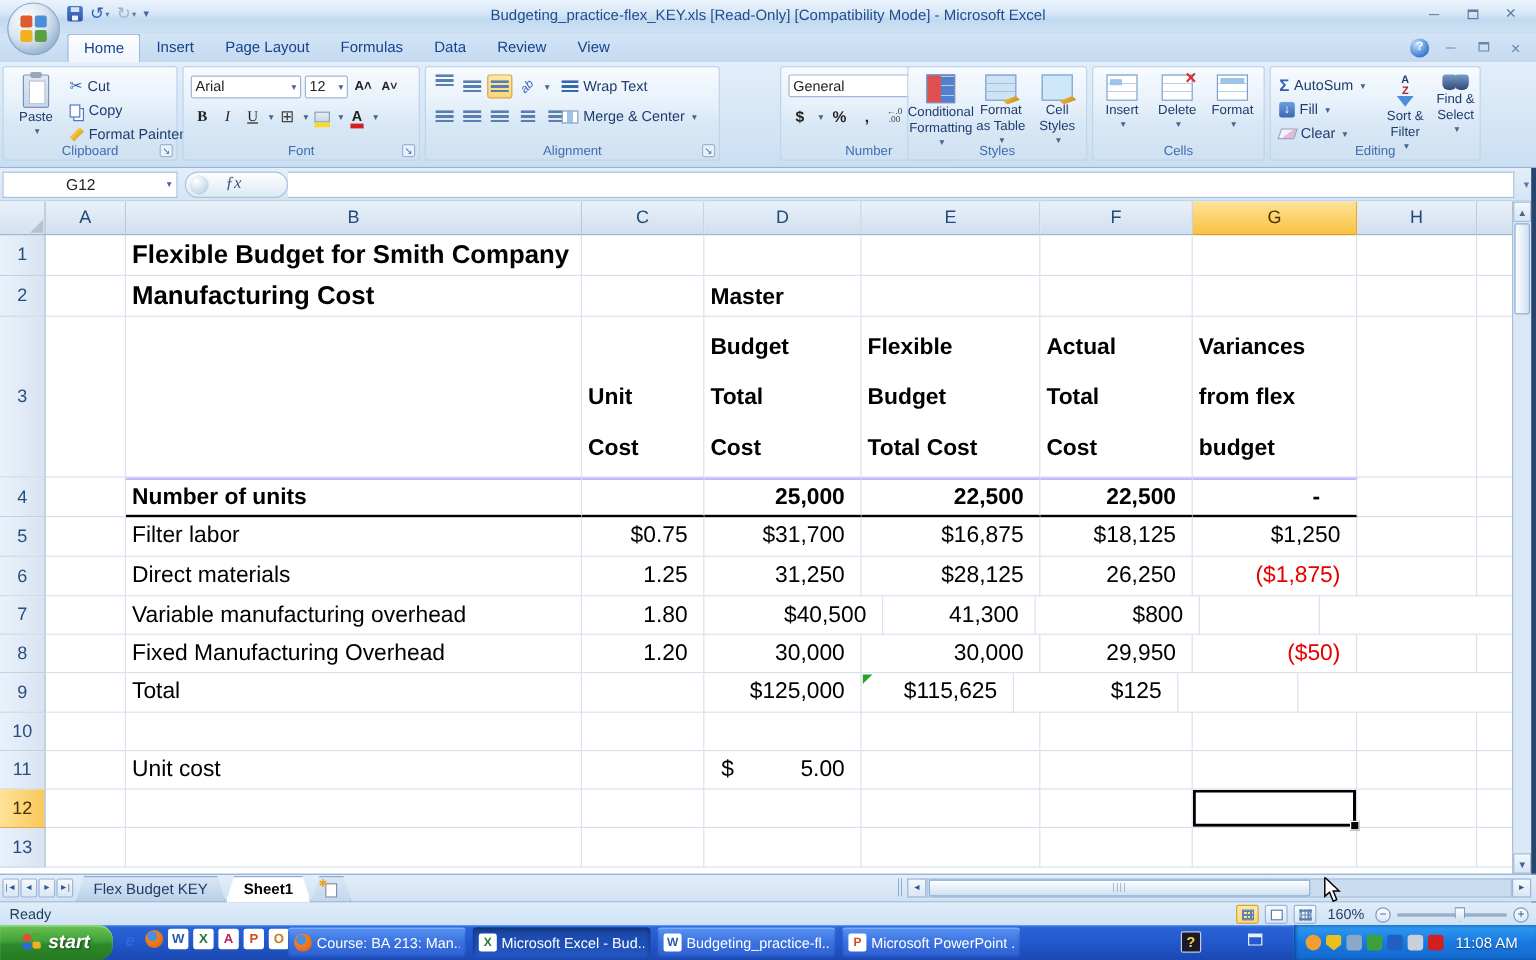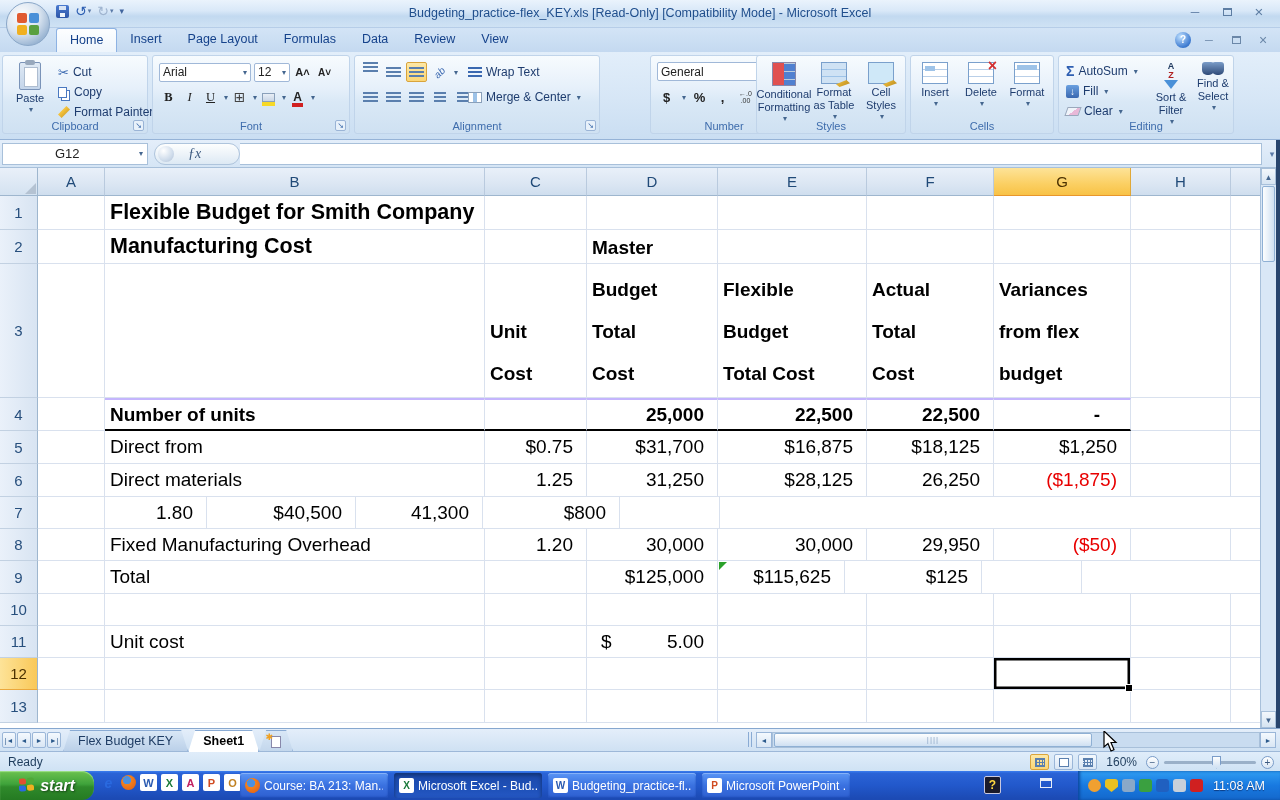--- a/index.html
+++ b/index.html
@@ -587,21 +587,21 @@
         <div class="cell c-num c-numbold ruled" style="width: 149px;">22,500</div>
         <div class="cell c-num c-numbold ruled" style="width: 127px;">22,500</div>
         <div class="cell c-num c-numbold c-dash ruled" style="width: 137px;">-</div>
         <div class="cell" style="width: 100px;"></div>
         <div class="cfiller"></div>
       </div>
       <div class="grow" style="height: 33px;">
         <div class="rowh">5</div>
         <div class="cell" style="width: 67px;"></div>
         <div class="cell c-label" style="width: 380px;">
-          <span class="txt">Direct from</span>
+          <span class="txt">Filter labor</span>
         </div>
         <div class="cell c-num" style="width: 102px;">$0.75</div>
         <div class="cell c-num" style="width: 131px;">$31,700</div>
         <div class="cell c-num" style="width: 149px;">$16,875</div>
         <div class="cell c-num" style="width: 127px;">$18,125</div>
         <div class="cell c-num" style="width: 137px;">$1,250</div>
         <div class="cell" style="width: 100px;"></div>
         <div class="cfiller"></div>
       </div>
       <div class="grow" style="height: 33px;">
@@ -614,20 +614,23 @@
         <div class="cell c-num" style="width: 131px;">31,250</div>
         <div class="cell c-num" style="width: 149px;">$28,125</div>
         <div class="cell c-num" style="width: 127px;">26,250</div>
         <div class="cell c-num c-red" style="width: 137px;">($1,875)</div>
         <div class="cell" style="width: 100px;"></div>
         <div class="cfiller"></div>
       </div>
       <div class="grow" style="height: 32px;">
         <div class="rowh">7</div>
         <div class="cell" style="width: 67px;"></div>
+        <div class="cell c-label" style="width: 380px;">
+          <span class="txt">Variable manufacturing overhead</span>
+        </div>
         <div class="cell c-num" style="width: 102px;">1.80</div>
         <div class="cell c-num" style="width: 149px;">$40,500</div>
         <div class="cell c-num" style="width: 127px;">41,300</div>
         <div class="cell c-num" style="width: 137px;">$800</div>
         <div class="cell" style="width: 100px;"></div>
         <div class="cfiller"></div>
       </div>
       <div class="grow" style="height: 32px;">
         <div class="rowh">8</div>
         <div class="cell" style="width: 67px;"></div>

